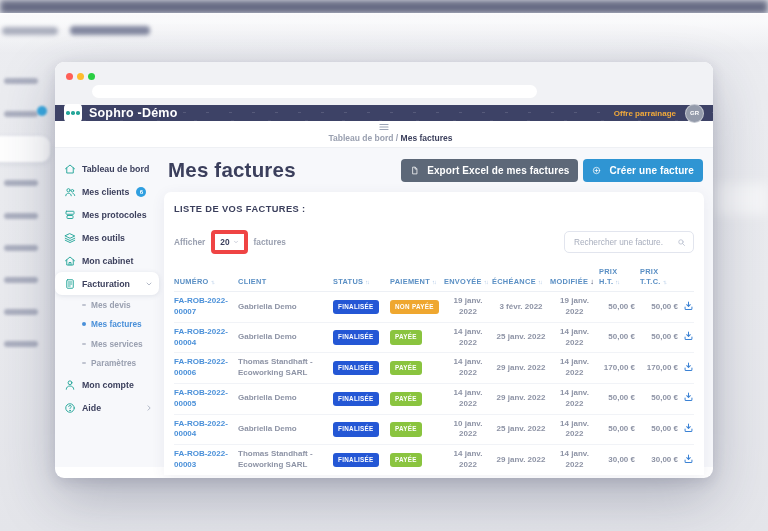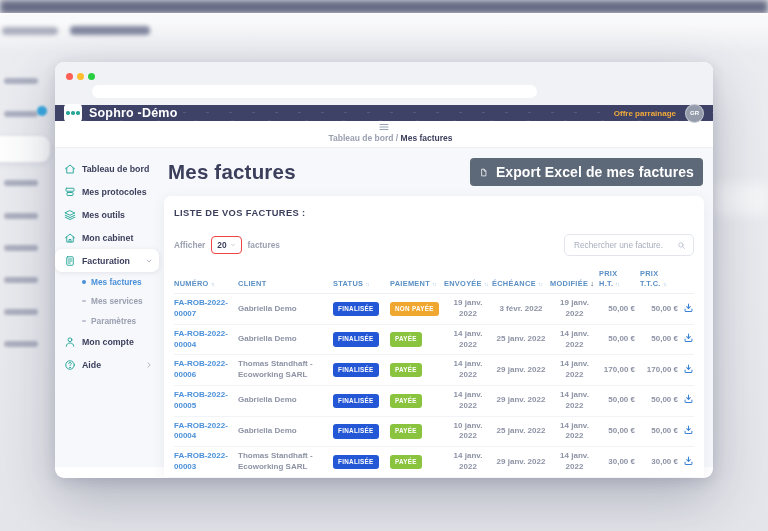--- a/index.html
+++ b/index.html
@@ -76,32 +76,32 @@
   .sb-dot{width:4px;height:2px;border-radius:1px;background:#c0c4d0;flex:0 0 auto;}
   .sb-sub.active{color:var(--link,#4a90d9);font-weight:700;}
   .sb-sub.active .sb-dot{width:4px;height:4px;border-radius:50%;background:var(--link,#4a90d9);}
 
   
   .main{flex:1;display:flex;flex-direction:column;padding:8px 9px 0 5px;box-sizing:border-box;}
   .main-head{display:flex;align-items:center;justify-content:space-between;margin:2px 1px 10px 4px;}
   .page-title{margin:0;font-size:20.5px;font-weight:600;color:#3b3f5c;letter-spacing:.2px;}
   .head-btns{display:flex;gap:5px;}
   .btn{display:flex;align-items:center;gap:8px;border:none;border-radius:4px;color:#fff;
-    font-size:14px;font-weight:700;padding:6px 9px;cursor:pointer;font-family:inherit;letter-spacing:.1px;}
+    font-size:10px;font-weight:700;padding:6px 9px;cursor:pointer;font-family:inherit;letter-spacing:.1px;}
   .btn .icon{width:9px;height:9px;color:#fff;}
   .btn.export{background:var(--export,#5d6878);}
   .btn.create{background:var(--accent,#2f95d3);}
 
   
   .card{flex:1;background:#fff;border-radius:7px 7px 0 0;box-shadow:0 3px 14px rgba(60,70,120,.08);
     padding:12px 10px 0;display:flex;flex-direction:column;box-sizing:border-box;}
   .card-title{font-size:9.3px;font-weight:700;color:#3b3f5c;letter-spacing:.4px;}
   .filter-row{margin-top:16px;display:flex;align-items:center;justify-content:space-between;}
   .show-group{display:flex;align-items:center;gap:6px;font-size:8.3px;font-weight:600;color:#9aa0b0;}
-  .pagesize{display:flex;align-items:center;gap:3px;border:1px solid #ef4444;border-radius:4px;
+  .pagesize{display:flex;align-items:center;gap:3px;border:4px solid #ef4444;border-radius:4px;
     padding:3px 5px;background:#fff;color:#3b3f5c;font-weight:700;cursor:pointer;}
   .pagesize .icon{width:6px;height:6px;color:#b9bfce;}
   .search{display:flex;align-items:center;width:130px;height:22px;border:1px solid #e2e5ee;border-radius:5px;
     background:#fff;padding:0 7px;box-sizing:border-box;}
   .search input{flex:1;border:none;outline:none;font-size:8.3px;color:#5a6070;min-width:0;font-family:inherit;background:transparent;}
   .search input::placeholder{color:#a8aebd;}
   .search .icon{width:9px;height:9px;color:#b9bfce;flex:0 0 auto;}
 
   
   .table{margin-top:13px;flex:1;display:flex;flex-direction:column;min-height:0;}
@@ -188,20 +188,32 @@
             <svg viewBox="0 0 24 24" fill="none" stroke="currentColor" stroke-width="1.9" stroke-linecap="round" stroke-linejoin="round">
               <path d="M3 11.5L12 4l9 7.5"></path>
               <path d="M5.5 9.8V20h13V9.8"></path>
             </svg>
           </span>
           <span class="sb-label">Tableau de bord</span>
         </div>
         <div class="sb-item">
           <span class="icon">
             <svg viewBox="0 0 24 24" fill="none" stroke="currentColor" stroke-width="1.9" stroke-linecap="round" stroke-linejoin="round">
+              <circle cx="9" cy="8.5" r="3.2"></circle>
+              <path d="M3.5 19.5c0-3 2.5-5 5.5-5s5.5 2 5.5 5"></path>
+              <circle cx="16.8" cy="9.5" r="2.5"></circle>
+              <path d="M17.8 14.8c2.1.5 3.6 2.1 3.6 4.2"></path>
+            </svg>
+          </span>
+          <span class="sb-label">Mes clients</span>
+          <span class="sb-badge">6</span>
+        </div>
+        <div class="sb-item">
+          <span class="icon">
+            <svg viewBox="0 0 24 24" fill="none" stroke="currentColor" stroke-width="1.9" stroke-linecap="round" stroke-linejoin="round">
               <rect x="4" y="4.5" width="16" height="6" rx="1.2"></rect>
               <rect x="6" y="13" width="12" height="6" rx="1.2"></rect>
             </svg>
           </span>
           <span class="sb-label">Mes protocoles</span>
         </div>
         <div class="sb-item">
           <span class="icon">
             <svg viewBox="0 0 24 24" fill="none" stroke="currentColor" stroke-width="1.9" stroke-linecap="round" stroke-linejoin="round">
               <path d="M12 3.5L21.5 8 12 12.5 2.5 8z"></path>
@@ -227,20 +239,24 @@
               <rect x="5.5" y="3.5" width="13" height="17" rx="1.8"></rect>
               <path d="M8.5 8h7M8.5 12h7M8.5 16h4"></path>
             </svg>
           </span>
           <span class="sb-label">Facturation</span>
           <span class="sb-chev">
             <svg viewBox="0 0 24 24" fill="none" stroke="currentColor" stroke-width="1.9" stroke-linecap="round" stroke-linejoin="round">
               <path d="M6 9l6 6 6-6"></path>
             </svg>
           </span>
+        </div>
+        <div class="sb-sub">
+          <span class="sb-dot"></span>
+          <span>Mes devis</span>
         </div>
         <div class="sb-sub active">
           <span class="sb-dot"></span>
           <span>Mes factures</span>
         </div>
         <div class="sb-sub">
           <span class="sb-dot"></span>
           <span>Mes services</span>
         </div>
         <div class="sb-sub">
@@ -278,20 +294,29 @@
         <h1 class="page-title">Mes factures</h1>
         <div class="head-btns">
           <button class="btn export">
             <span class="icon">
               <svg viewBox="0 0 24 24" fill="none" stroke="currentColor" stroke-width="2" stroke-linejoin="round">
                   <path d="M7 3h7l4.5 4.5V21H7z"></path>
                   <path d="M13.5 3v5h5"></path>
                 </svg>
             </span>
             <span>Export Excel de mes factures</span>
+          </button>
+          <button class="btn create">
+            <span class="icon">
+              <svg viewBox="0 0 24 24" fill="none" stroke="currentColor" stroke-width="2" stroke-linecap="round">
+                  <circle cx="12" cy="12" r="8.5"></circle>
+                  <path d="M12 8.2v7.6M8.2 12h7.6"></path>
+                </svg>
+            </span>
+            <span>Créer une facture</span>
           </button>
         </div>
       </div>
 
       <div class="card">
         <div class="card-title">LISTE DE VOS FACTURES :</div>
 
         <div class="filter-row">
           <div class="show-group">
             <span>Afficher</span>

